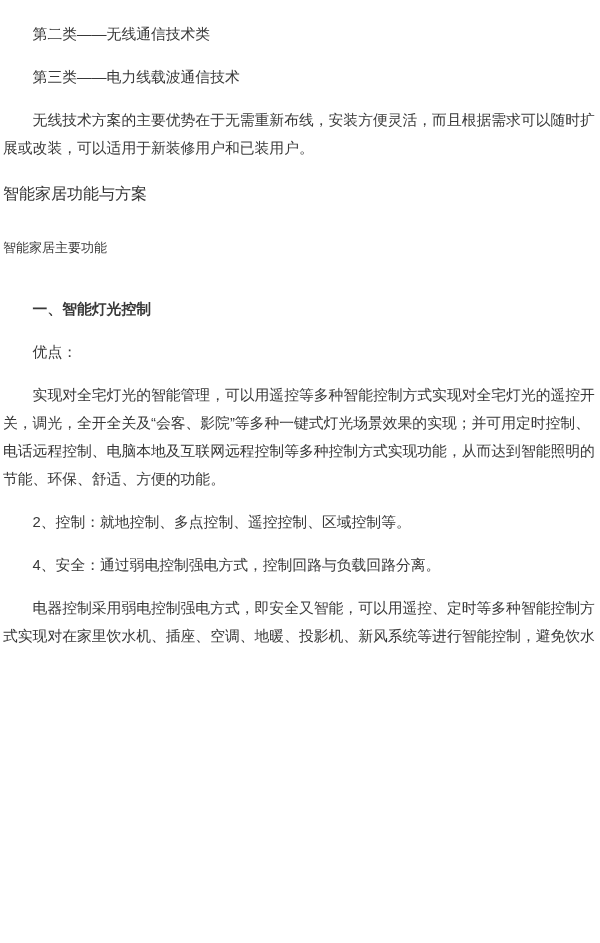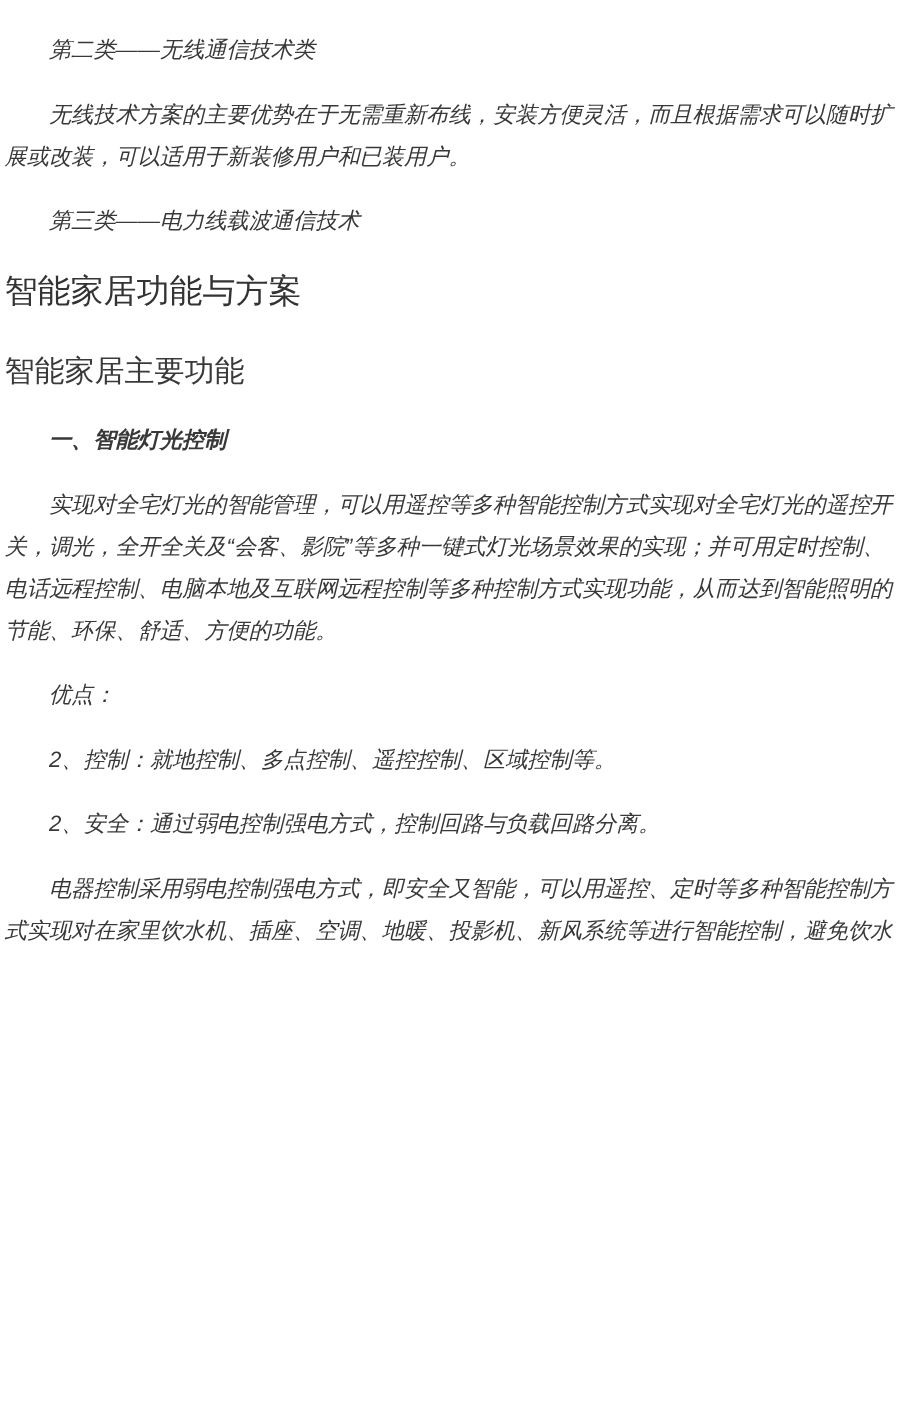--- a/index.html
+++ b/index.html
@@ -12,52 +12,51 @@
     color: #383838;
     font-family: "Liberation Sans", "DejaVu Sans", sans-serif;
     font-size: 14.8px;
     line-height: 28px;
     padding: 5px 3px 0 3px;
   }
   article { width: 100%; }
   p {
     margin: 15px 0;
     text-indent: 2em;
-    font-style: italic;
   }
   p.subhead {
     font-weight: bold;
-    margin-top: 20px;
+    margin-top: 35px;
   }
   h2 {
-    font-size: 22px;
+    font-size: 16px;
     line-height: 32px;
     font-weight: 400;
     color: #333333;
     margin: 16px 0 0 0;
     text-indent: 0;
   }
   h3 {
-    font-size: 20px;
+    font-size: 13px;
     line-height: 24px;
     font-weight: 400;
     color: #3a3a3a;
     margin: 26px 0 0 0;
     text-indent: 0;
   }
   .red { color: #ee0000; }
 </style>
 </head>
 <body>
 
 <article id="article">
     <p><span>第二类——无线通信技术类</span></p>
+    <p><span>第三类——电力线载波通信技术</span></p>
     <p><span>无线技术方案的主要优势在于无需重新布线，安装方便灵活，而且根据需求可以随时扩展或改装，可以适用于新装修用户和已装用户。</span></p>
-    <p><span>第三类——电力线载波通信技术</span></p>
     <h2><span>智能家居功能与方案</span></h2>
     <h3><span>智能家居主要功能</span></h3>
     <p class="subhead"><span>一、智能灯光控制</span></p>
+    <p><span>优点：</span></p>
     <p><span>实现对全宅灯光的智能管理，可以用遥控等多种智能控制方式实现对全宅灯光的遥控开关，调光，全开全关及“会客、影院”等多种一键式灯光场景效果的实现；并可用定时控制、电话远程控制、电脑本地及互联网远程控制等多种控制方式实现功能，从而达到智能照明的节能、环保、舒适、方便的功能。</span></p>
-    <p><span>优点：</span></p>
     <p><span>2、控制：就地控制、多点控制、遥控控制、区域控制等。</span></p>
-    <p><span>2、安全：通过弱电控制强电方式，控制回路与负载回路分离。</span></p>
+    <p><span>4、安全：通过弱电控制强电方式，控制回路与负载回路分离。</span></p>
     <p><span>电器控制采用弱电控制强电方式，即安全又智能，可以用遥控、定时等多种智能控制方式实现对在家里饮水机、插座、空调、地暖、投影机、新风系统等进行智能控制，避免饮水</span></p>
   </article>
 
 </body></html>

